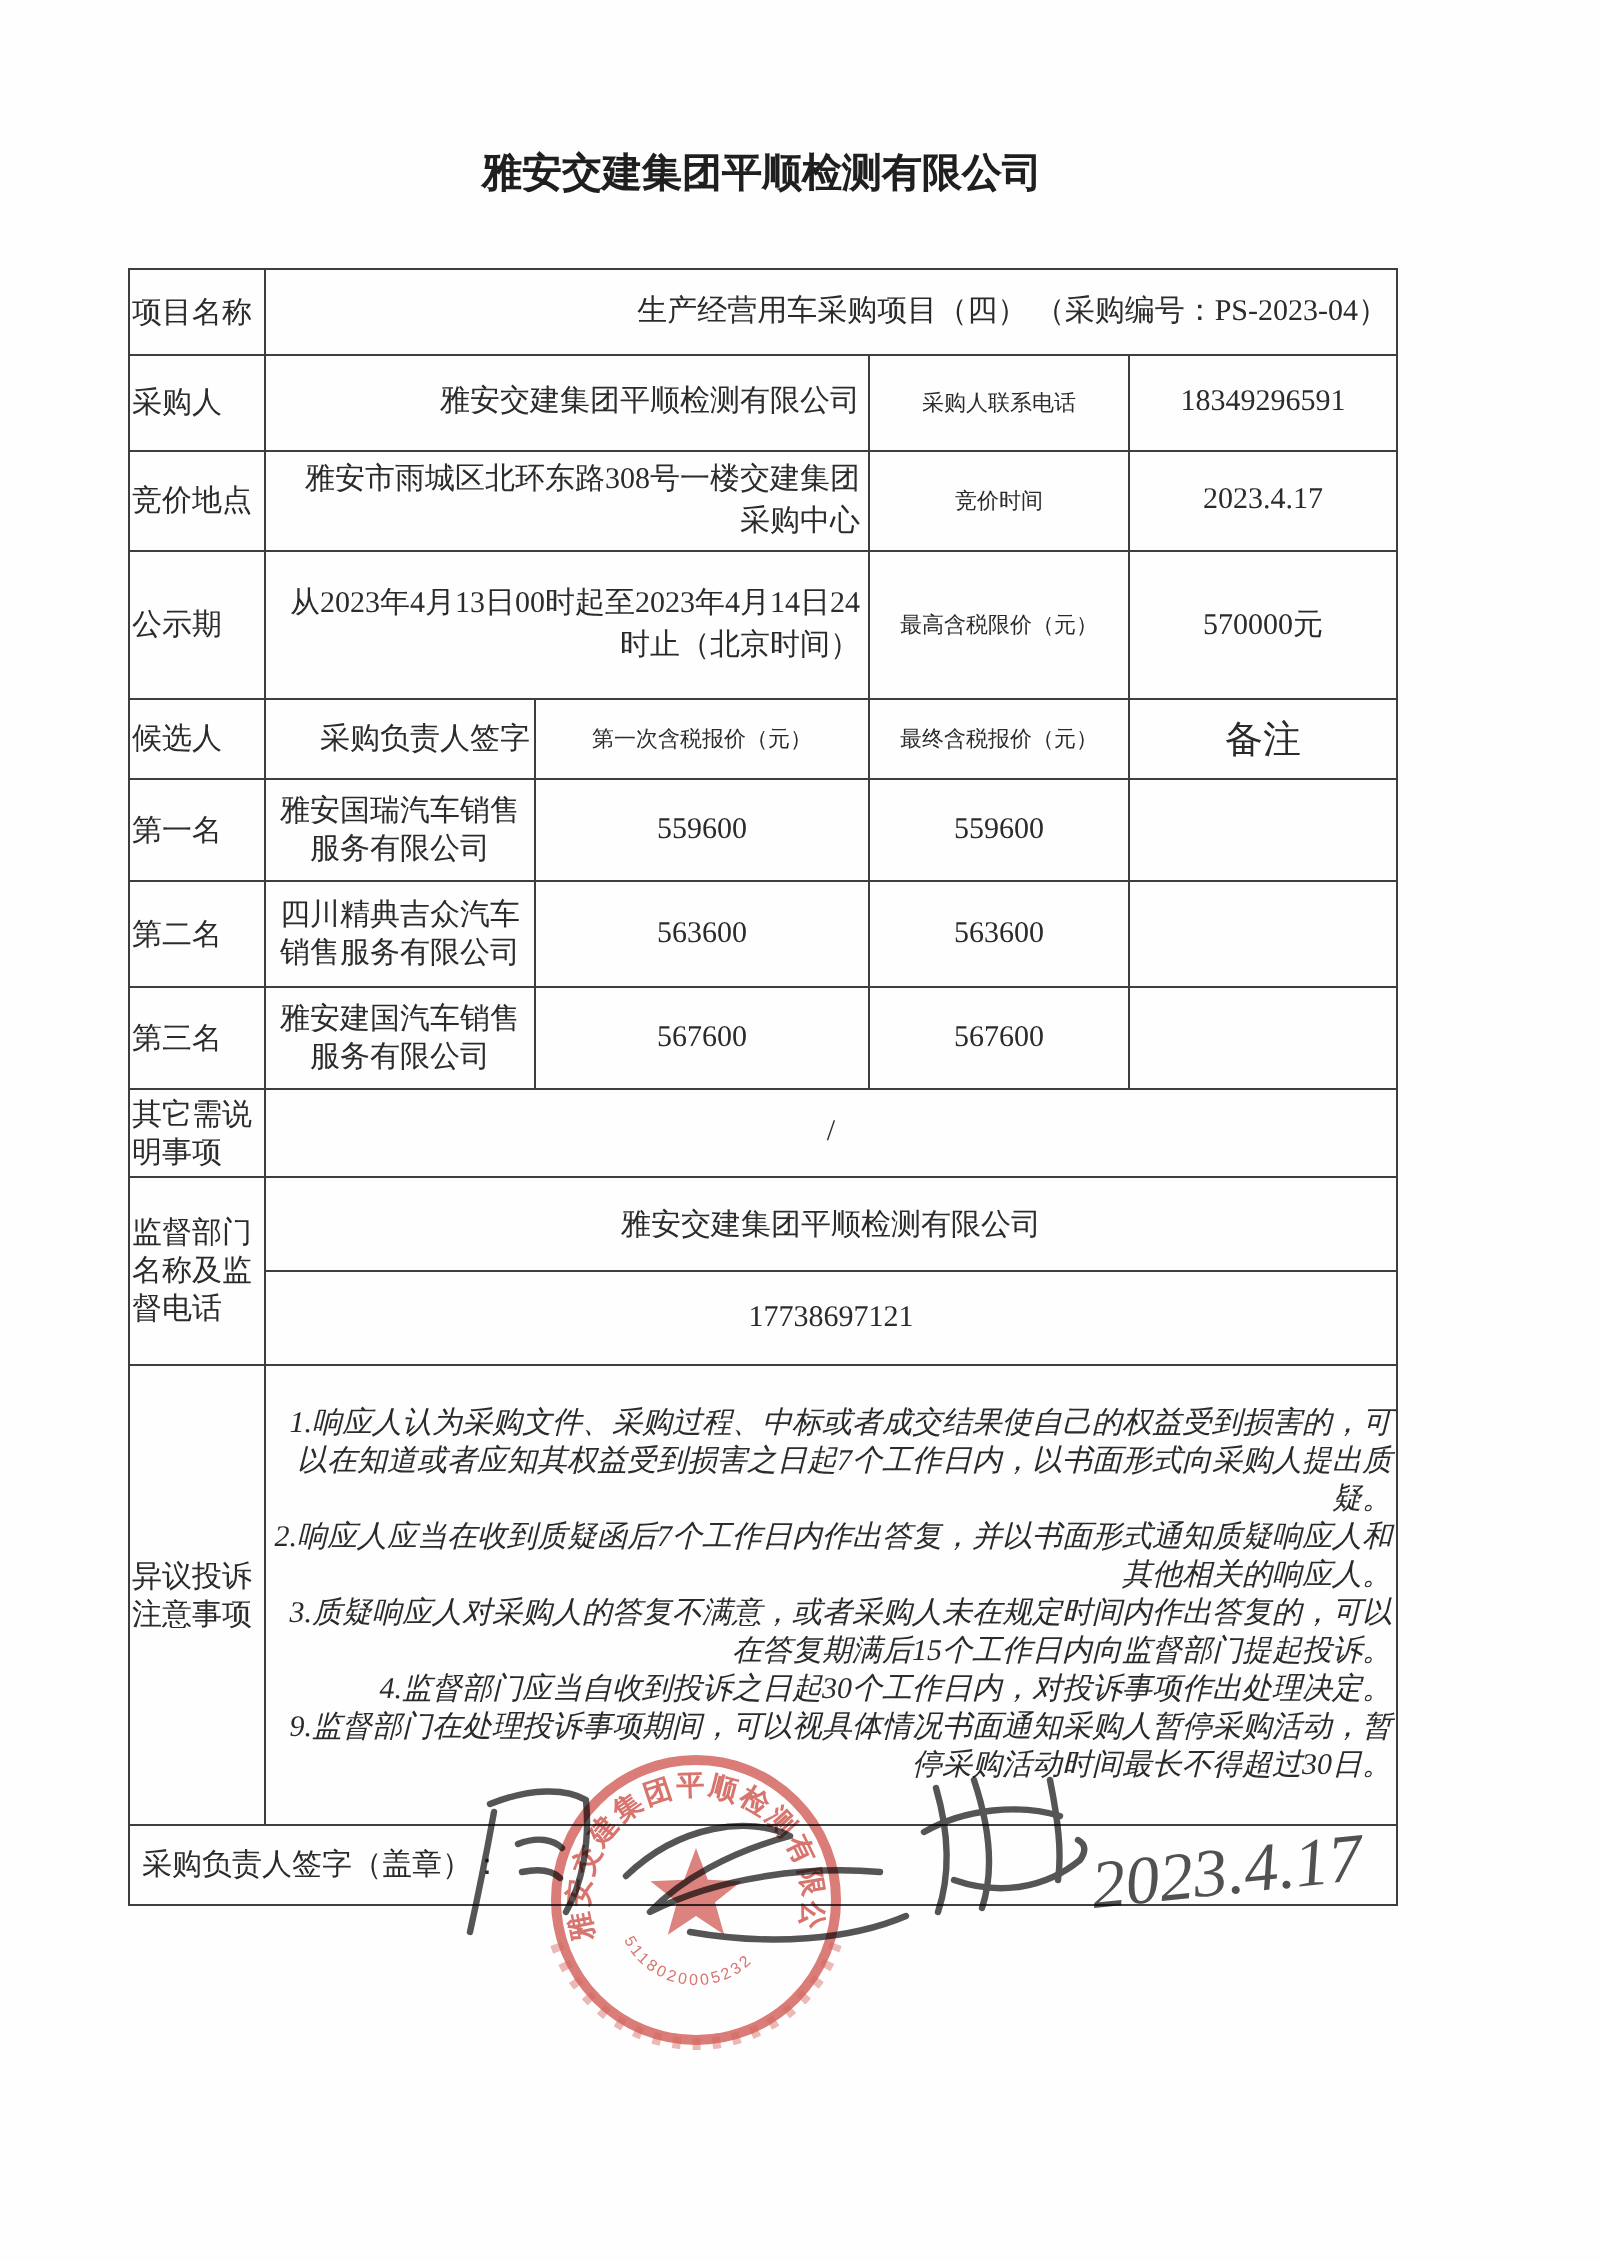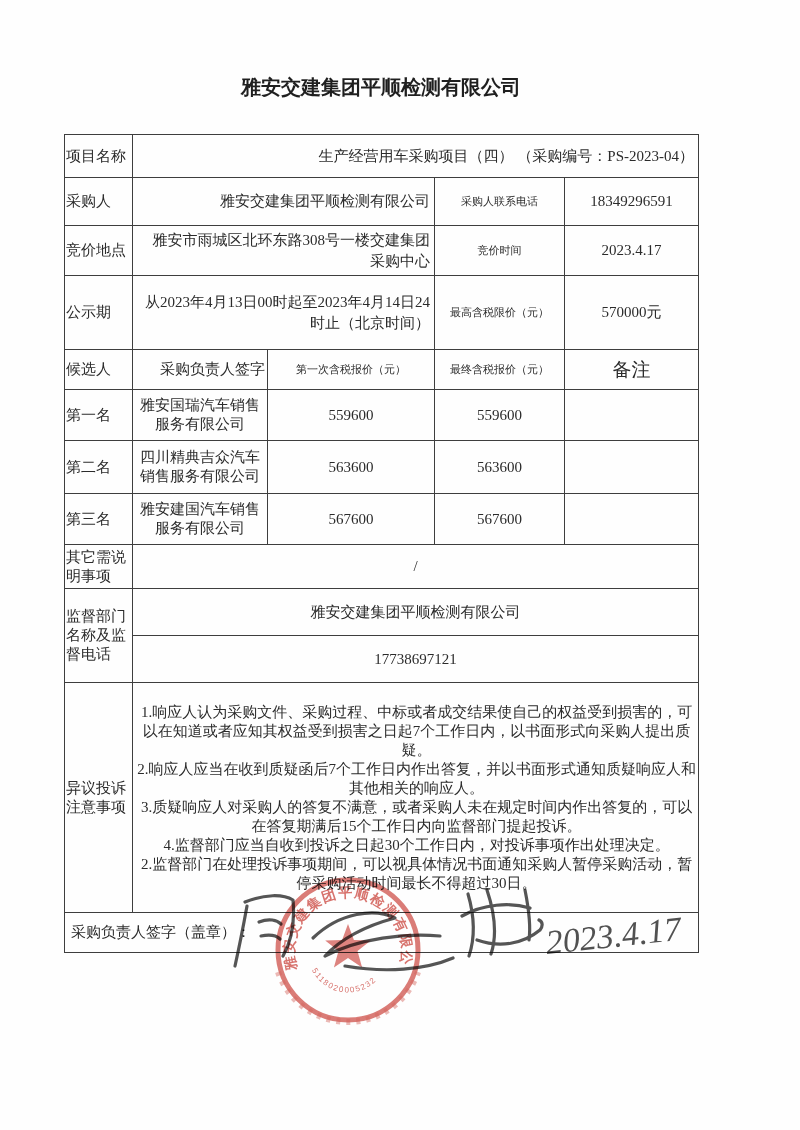--- a/index.html
+++ b/index.html
@@ -27,21 +27,21 @@
     border:1.6px solid #3e3e3e;
     padding:2px 4px; vertical-align:middle;
     overflow:hidden;
   }
   td.lbl   { text-align:left; padding:2px 1px;font-family:Liberation Serif, serif; }
   td.vleft { text-align:right; padding-left:6px; line-height:1.35; }
   td.vcen  { text-align:center; }
   td.hdr   { text-align:center; font-size:11px; padding:0; }
   td.name-r{ text-align:right; padding-right:2px; }
   td.obj   { vertical-align:middle; padding:4px 2px 4px 4px; }
-  .obj-line { font-size:15px; line-height:19px; text-align:center; }
+  .obj-line { font-size:15px; line-height:19px; text-align:right;font-style:italic; }
   td.sig-cell { text-align:left; padding-left:6px; }
 
   
   .stamp-wrap {
     position:absolute; left:266px; top:872px; width:164px; height:168px;
     mix-blend-mode:multiply; opacity:.88; pointer-events:none;
   }
   .sig-wrap {
     position:absolute; left:225px; top:878px; width:480px; height:118px;
     mix-blend-mode:multiply; pointer-events:none;
@@ -135,21 +135,21 @@
       <td class="vcen" colspan="4">17738697121</td>
     </tr>
 
     <tr style="height:230px">
       <td class="lbl">异议投诉注意事项</td>
       <td class="obj" colspan="4">
         <div class="obj-line">1.响应人认为采购文件、采购过程、中标或者成交结果使自己的权益受到损害的，可以在知道或者应知其权益受到损害之日起7个工作日内，以书面形式向采购人提出质疑。</div>
         <div class="obj-line">2.响应人应当在收到质疑函后7个工作日内作出答复，并以书面形式通知质疑响应人和其他相关的响应人。</div>
         <div class="obj-line">3.质疑响应人对采购人的答复不满意，或者采购人未在规定时间内作出答复的，可以在答复期满后15个工作日内向监督部门提起投诉。</div>
         <div class="obj-line">4.监督部门应当自收到投诉之日起30个工作日内，对投诉事项作出处理决定。</div>
-        <div class="obj-line">2.监督部门在处理投诉事项期间，可以视具体情况书面通知采购人暂停采购活动，暂停采购活动时间最长不得超过30日。</div>
+        <div class="obj-line">9.监督部门在处理投诉事项期间，可以视具体情况书面通知采购人暂停采购活动，暂停采购活动时间最长不得超过30日。</div>
       </td>
     </tr>
 
     <tr style="height:40px">
       <td class="sig-cell" colspan="5">采购负责人签字（盖章）：</td>
     </tr>
   </tbody>
     </table>
 
   <div class="stamp-wrap">

